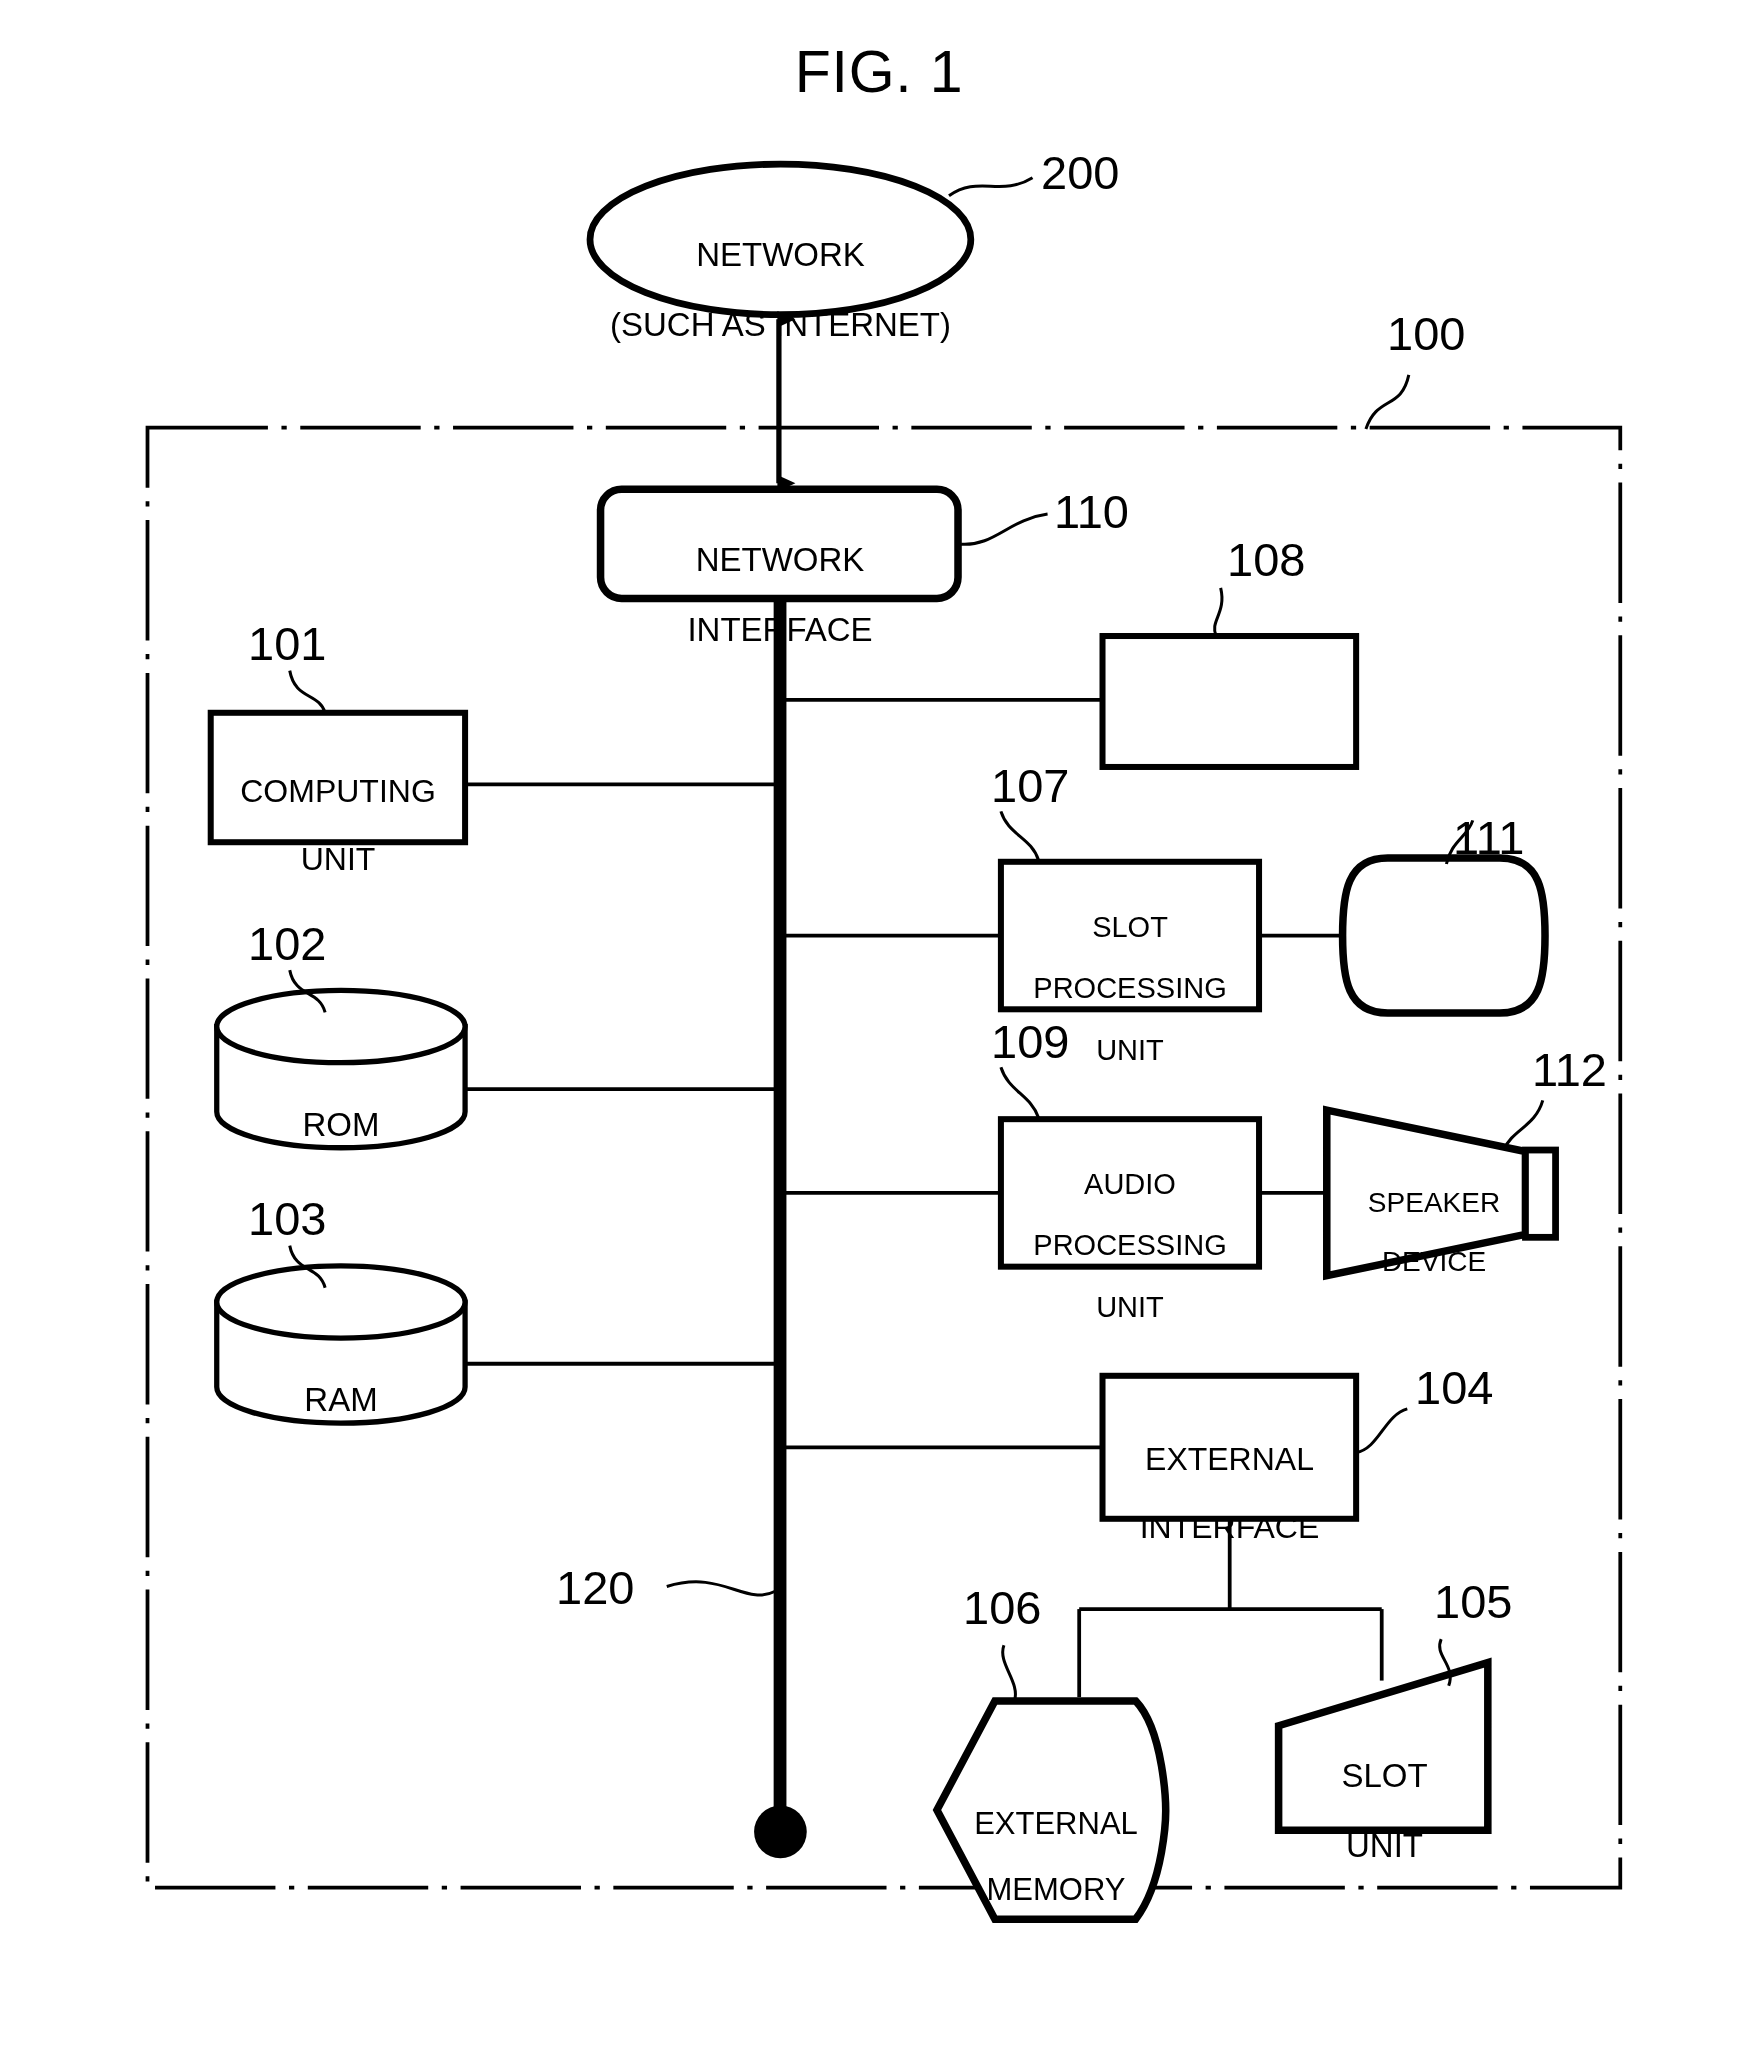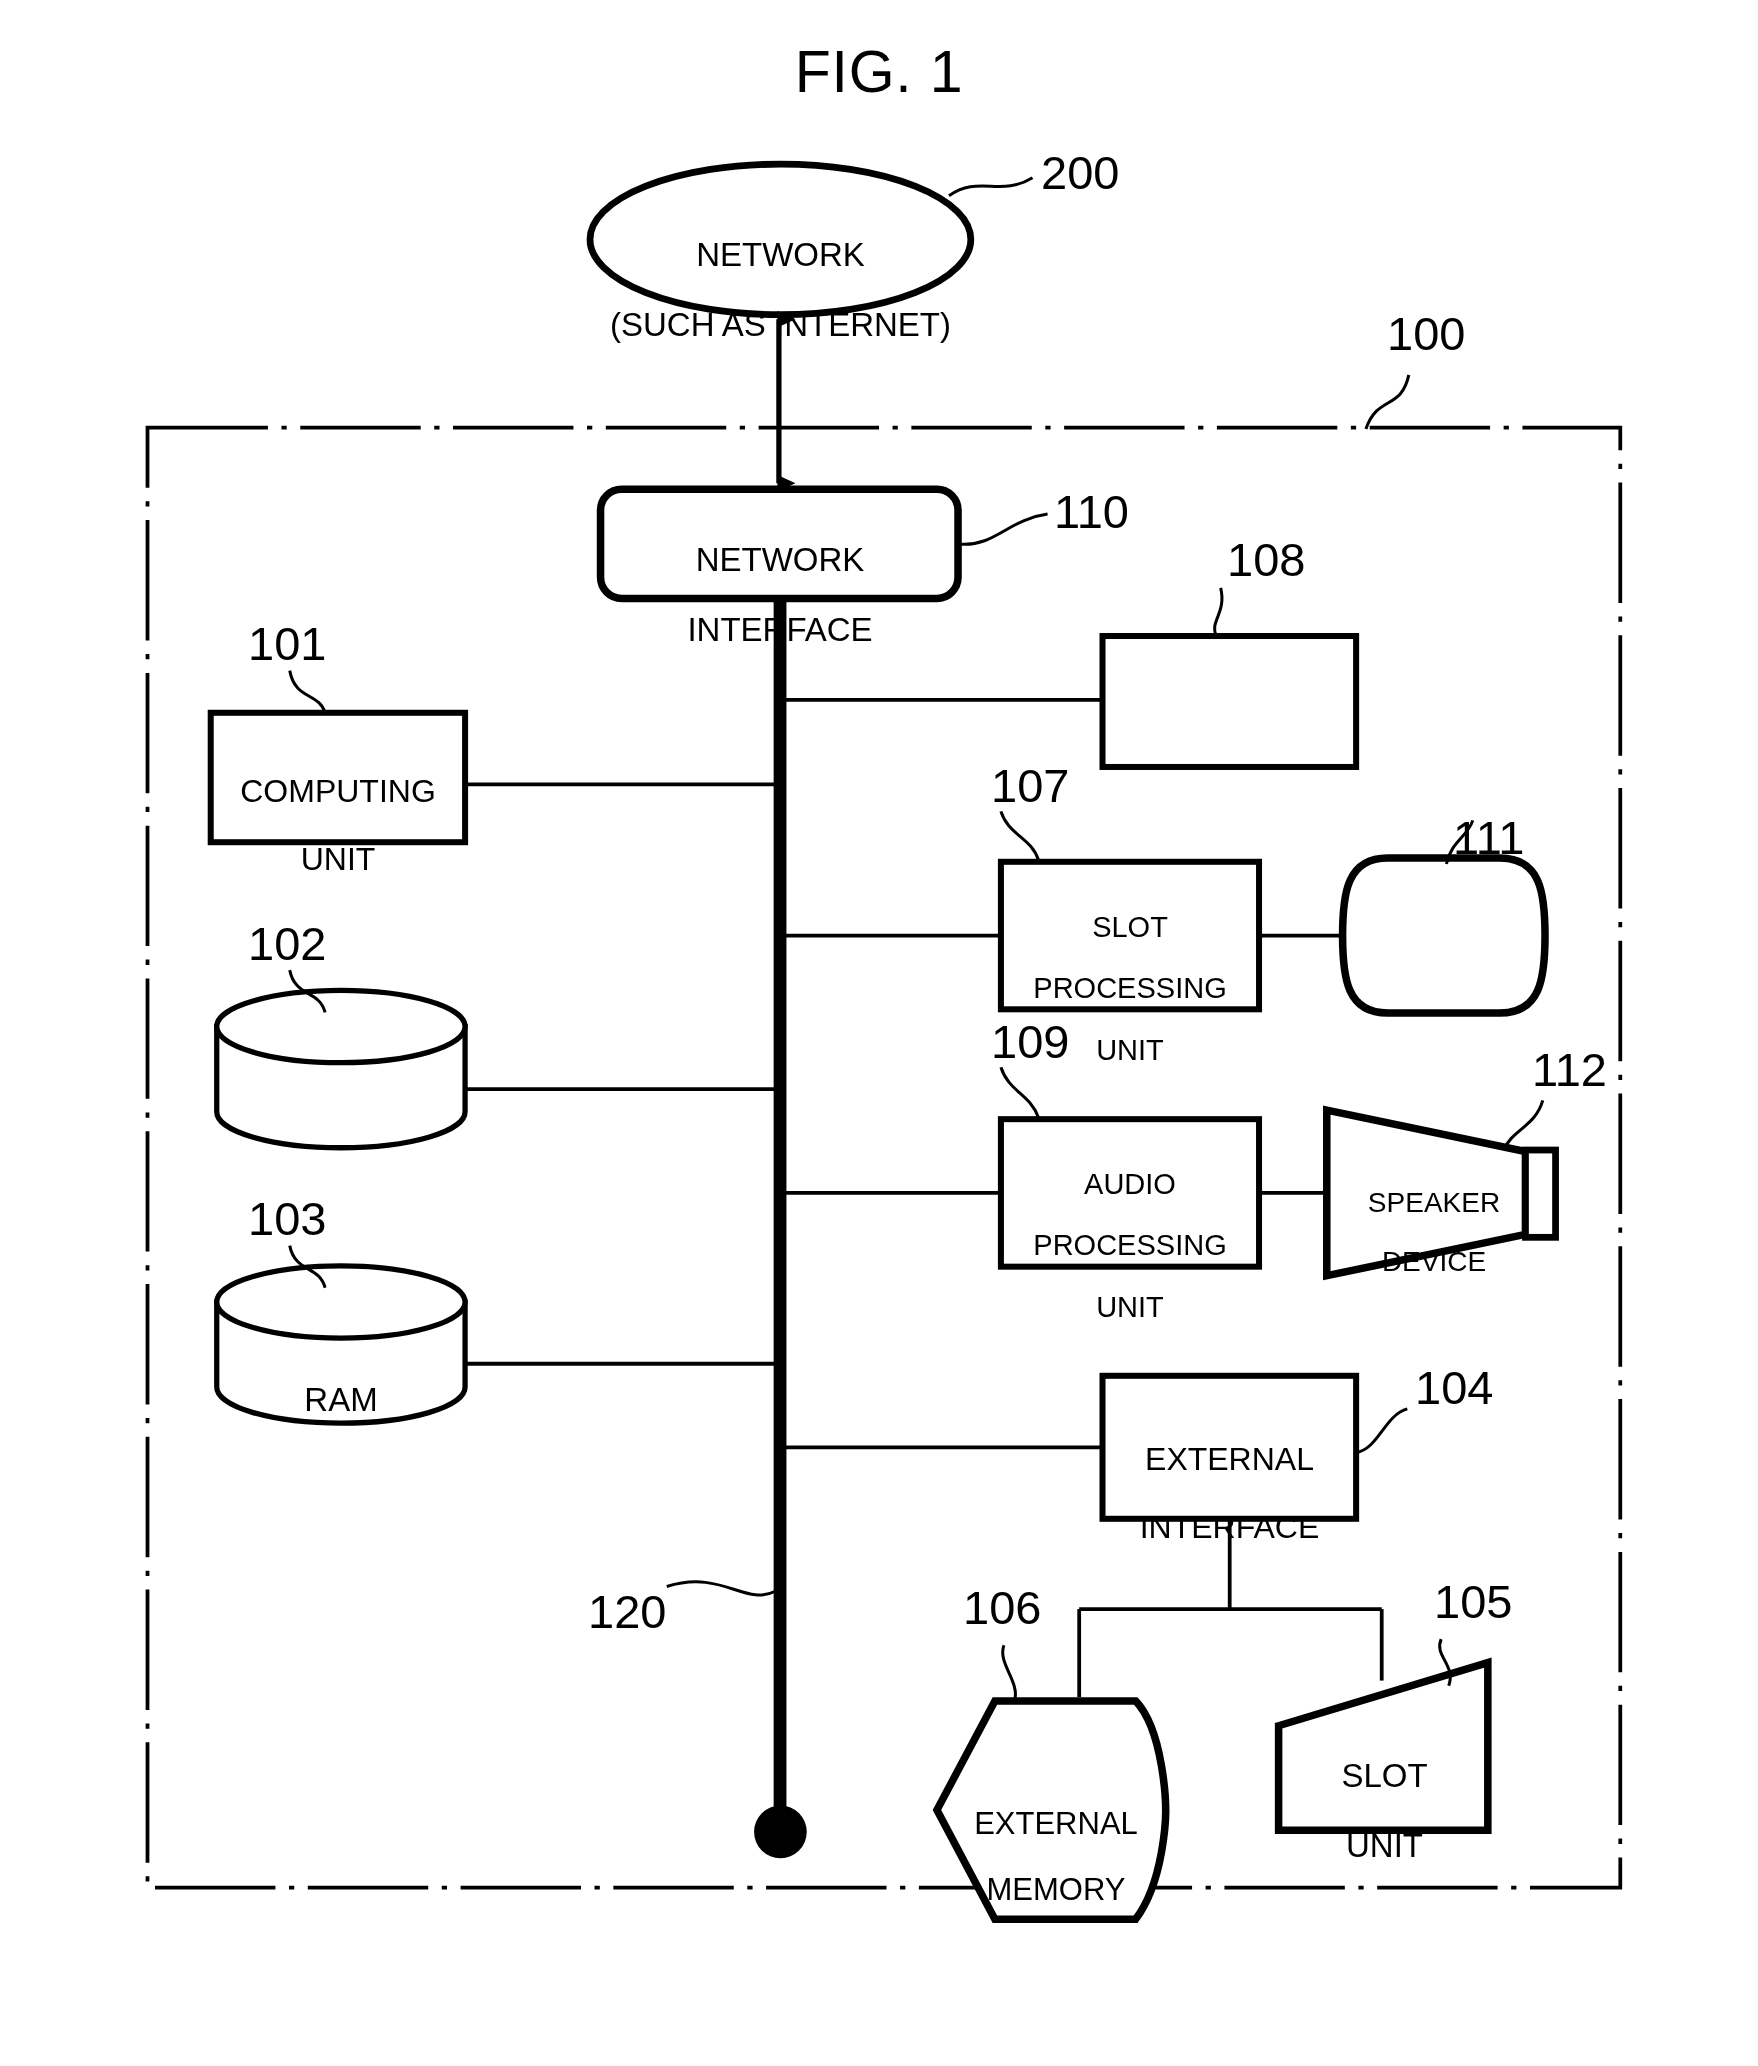--- a/index.html
+++ b/index.html
@@ -124,20 +124,23 @@
     <span>INTERFACE</span>
   </div>
   <div class="ref" style="left:1054px;top:488px;">110</div>
 
   <div class="lbl" style="left:211px;top:741px;width:254px;font-size:32px;">
     <span>COMPUTING</span><br>
     <span>UNIT</span>
   </div>
   <div class="ref" style="left:248px;top:620px;">101</div>
 
+  <div class="lbl" style="left:217px;top:1073px;width:248px;font-size:33px;">
+    <span>ROM</span>
+  </div>
   <div class="ref" style="left:248px;top:920px;">102</div>
 
   <div class="lbl" style="left:217px;top:1348px;width:248px;font-size:33px;">
     <span>RAM</span>
   </div>
   <div class="ref" style="left:248px;top:1195px;">103</div>
 
   <div class="ref" style="left:1227px;top:536px;">108</div>
 
   <div class="lbl lbl-sm" style="left:1001px;top:881px;width:258px;">
@@ -173,16 +176,16 @@
     <span>MEMORY</span>
   </div>
   <div class="ref" style="left:963px;top:1584px;">106</div>
 
   <div class="lbl" style="left:1283px;top:1724px;width:203px;font-size:33px;">
     <span>SLOT</span><br>
     <span>UNIT</span>
   </div>
   <div class="ref" style="left:1434px;top:1578px;">105</div>
 
-  <div class="ref" style="left:588px;top:1564px;margin-top:24px;">120</div>
+  <div class="ref" style="left:556px;top:1564px;">120</div>
 
 </div>
 
 
 </body></html>

